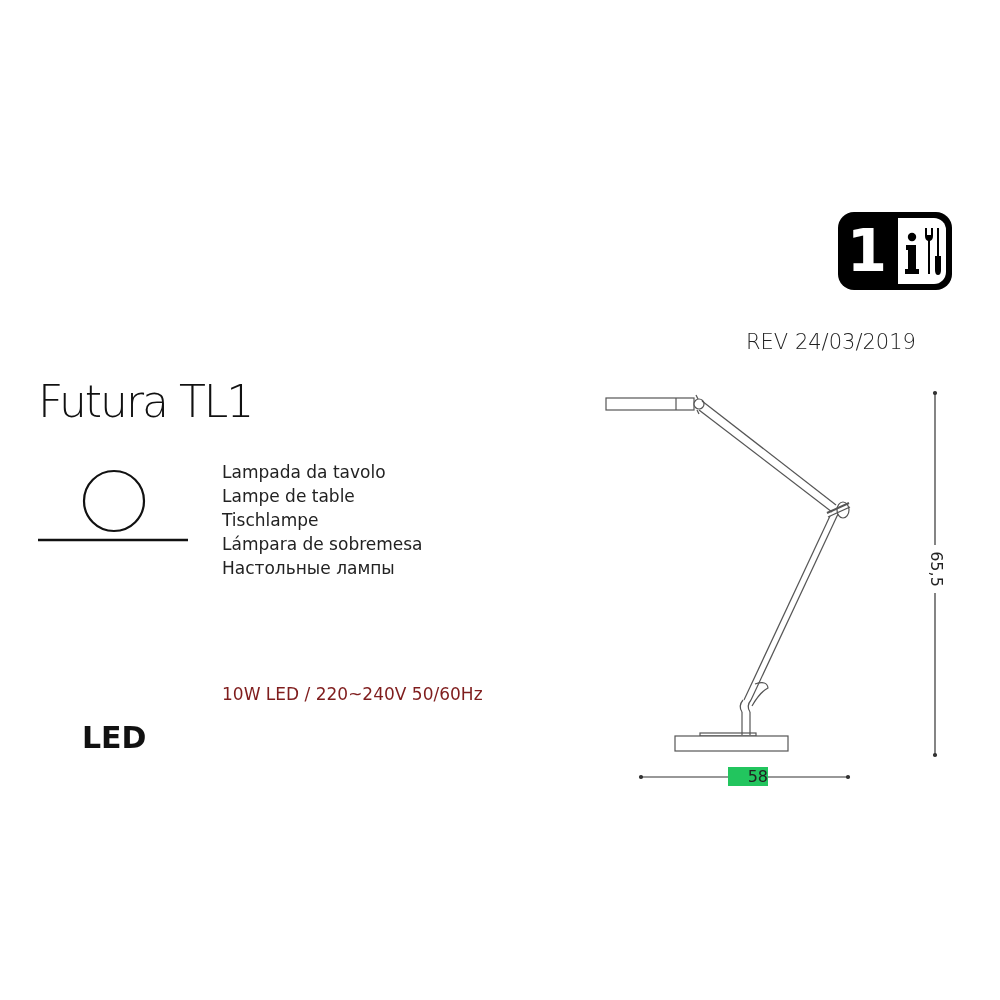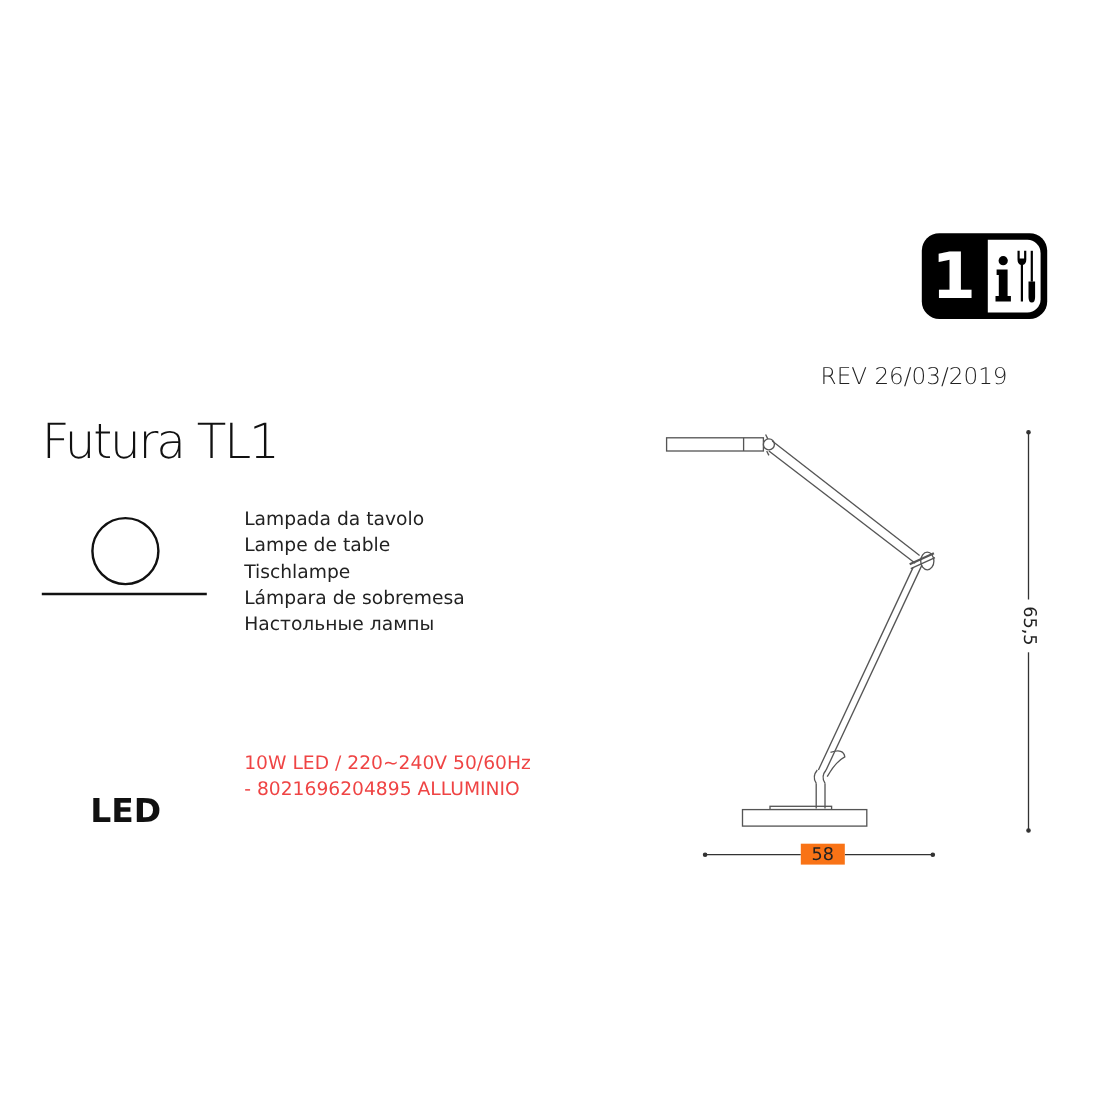--- a/index.html
+++ b/index.html
@@ -81,37 +81,37 @@
       font-family: "DejaVu Sans", sans-serif;
       font-weight: bold;
       font-size: 30px;
       color: #111;
     }
 
     .specs {
       left: 222px; top: 682px;
       font-size: 17px;
       line-height: 24px;
-      color: #ef4444;
+      color: #7f1d1d;
       white-space: nowrap;
     }
     .specs div { height: 24px; }
 
     .drawing {
       left: 590px; top: 380px;
       width: 380px; height: 420px;
     }
 
     .dim-w-label {
       left: 728px; top: 767px;
       width: 40px;
-      text-align: center;
+      text-align: right;
       font-size: 16px;
       color: #222;
-      background: #f97316;
+      background: #22c55e;
     }
     .dim-h-label {
       left: 912px; top: 558px;
       width: 48px; height: 22px;
       text-align: center;
       font-size: 16px;
       line-height: 22px;
       color: #222;
       transform: rotate(90deg);
       background: #fff;
@@ -132,21 +132,21 @@
         <path d="M27 10 V18 Q27 22 30 23 V56 H32 V23 Q35 22 35 18 V10 H33 V17 H29 V10 Z" fill="#000"></path>
       </g>
       <g>
         <rect x="39" y="10" width="2" height="28" fill="#000"></rect>
         <path d="M37 38 H43 V52 Q43 57 40 57 Q37 57 37 52 Z" fill="#000"></path>
       </g>
     </svg>
   </div>
 </div>
 
-<div class="abs rev">REV 26/03/2019</div>
+<div class="abs rev">REV 24/03/2019</div>
 
 <div class="abs title">Futura TL1</div>
 
 <div class="abs symbol">
   <svg width="154" height="76" viewBox="0 0 154 76">
     <circle cx="78" cy="33" r="30" fill="none" stroke="#111" stroke-width="2.2"></circle>
     <line x1="2" y1="72" x2="152" y2="72" stroke="#111" stroke-width="2.4"></line>
   </svg>
 </div>
 
@@ -155,21 +155,20 @@
   <div>Lampe de table</div>
   <div>Tischlampe</div>
   <div>Lámpara de sobremesa</div>
   <div>Настольные лампы</div>
 </div>
 
 <div class="abs led">LED</div>
 
 <div class="abs specs">
   <div>10W LED / 220~240V 50/60Hz</div>
-  <div>- 8021696204895 ALLUMINIO</div>
 </div>
 
 <div class="abs drawing">
   <svg width="380" height="420" viewBox="590 380 380 420" fill="none" stroke="#555" stroke-width="1.2">
 
     <g>
       <rect x="606" y="398" width="88" height="12" fill="#fff"></rect>
       <line x1="676" y1="398" x2="676" y2="410"></line>
     </g>
 

